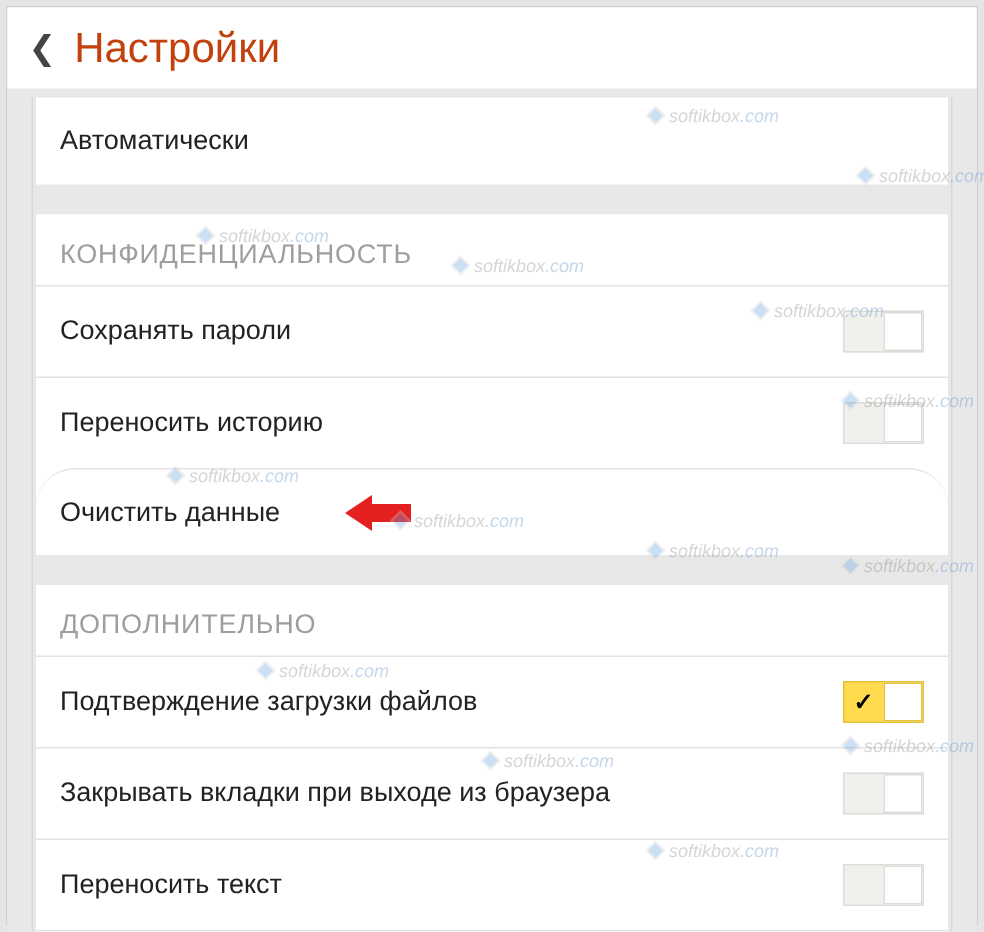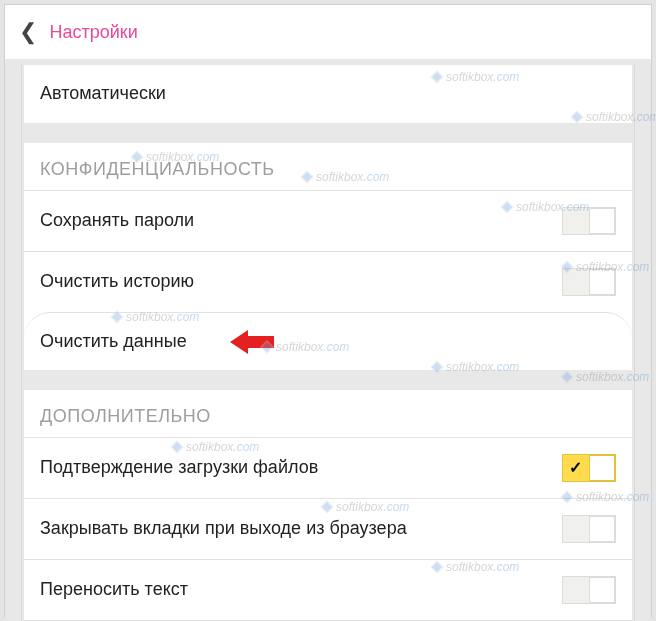--- a/index.html
+++ b/index.html
@@ -30,22 +30,22 @@
       background: #fff;
     }
     .back-chevron {
       font-size: 22px;
       color: #444;
       margin-right: 12px;
       font-weight: 300;
       cursor: pointer;
     }
     .header-title {
-      font-size: 18px;
-      color: #ec4899;
+      font-size: 28px;
+      color: #c2410c;
     }
     .content-area {
       background: #e8e8e8;
       padding: 0 16px 16px 16px;
       height: 575px;
       overflow: hidden;
     }
     .content-inner {
       border-left: 1px solid #d8d8d8;
       border-right: 1px solid #d8d8d8;
@@ -176,21 +176,21 @@
 
         <div class="row">
           <span class="row-label">Сохранять пароли</span>
           <div class="toggle off">
 
             <div class="toggle-knob"></div>
           </div>
         </div>
 
         <div class="row">
-          <span class="row-label">Очистить историю</span>
+          <span class="row-label">Переносить историю</span>
           <div class="toggle off">
 
             <div class="toggle-knob"></div>
           </div>
         </div>
 
         <div class="row" style="position:relative;border-radius:26px;">
           <span class="row-label">Очистить данные</span>
           <svg class="arrow-indicator" style="left:206px; top:17px;" viewBox="0 0 44 24">
             <polygon points="0,12 18,0 18,6 44,6 44,18 18,18 18,24" fill="#e42020"></polygon>

